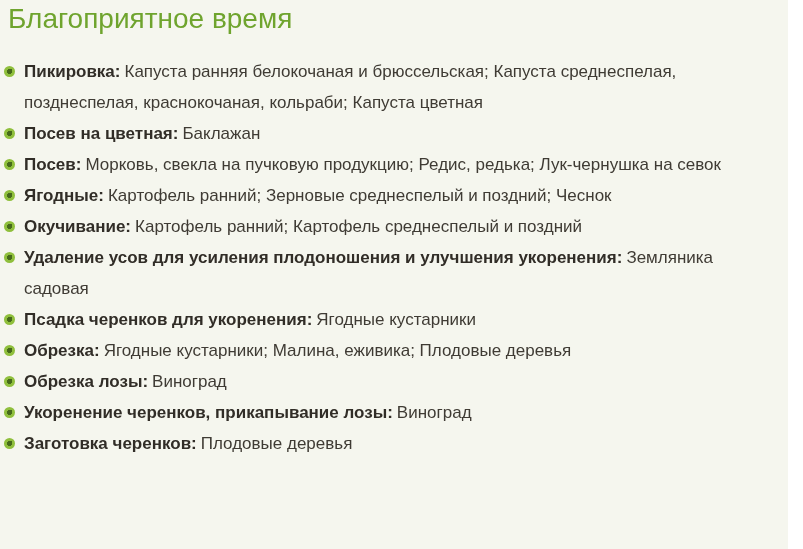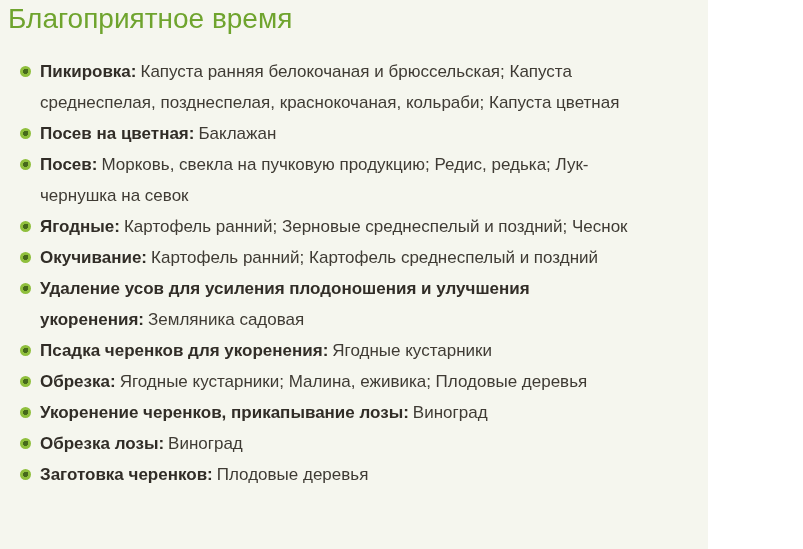--- a/index.html
+++ b/index.html
@@ -6,39 +6,39 @@
     margin: 0;
     padding: 0;
     width: 803px;
     height: 549px;
     background: #ffffff;
     overflow: hidden;
     font-family: "Liberation Sans", "DejaVu Sans", sans-serif;
   }
   .page {
     box-sizing: border-box;
-    width: 708px;
+    width: 788px;
     height: 549px;
     background: var(--bg, #f5f6ee);
     padding: 0;
     overflow: hidden;
   }
   .title {
     margin: 0;
     padding: 2px 0 0 8px;
     font-size: 28px;
     line-height: 33px;
     font-weight: 400;
     color: var(--title, #6fa42e);
     letter-spacing: 0;
   }
   ul.items {
     list-style: none;
     margin: 21px 0 0 0;
-    padding: 0 48px 0 20px;
+    padding: 0 48px 0 4px;
   }
   li.item {
     position: relative;
     padding-left: 20px;
     font-size: 17px;
     line-height: 31px;
     color: var(--body, #3f3b34);
   }
   li.item .bullet {
     position: absolute;
@@ -91,24 +91,24 @@
 
   <li class="item">
     <span class="bullet"></span><span class="label">Псадка черенков для укоренения:</span><span class="text">Ягодные кустарники</span>
   </li>
 
   <li class="item">
     <span class="bullet"></span><span class="label">Обрезка:</span><span class="text">Ягодные кустарники; Малина, еживика; Плодовые деревья</span>
   </li>
 
   <li class="item">
-    <span class="bullet"></span><span class="label">Укоренение черенков, прикапывание лозы:</span><span class="text">Виноград</span>
+    <span class="bullet"></span><span class="label">Обрезка лозы:</span><span class="text">Виноград</span>
   </li>
 
   <li class="item">
-    <span class="bullet"></span><span class="label">Обрезка лозы:</span><span class="text">Виноград</span>
+    <span class="bullet"></span><span class="label">Укоренение черенков, прикапывание лозы:</span><span class="text">Виноград</span>
   </li>
 
   <li class="item">
     <span class="bullet"></span><span class="label">Заготовка черенков:</span><span class="text">Плодовые деревья</span>
   </li>
 </ul>
 </div>
 
 </body></html>

